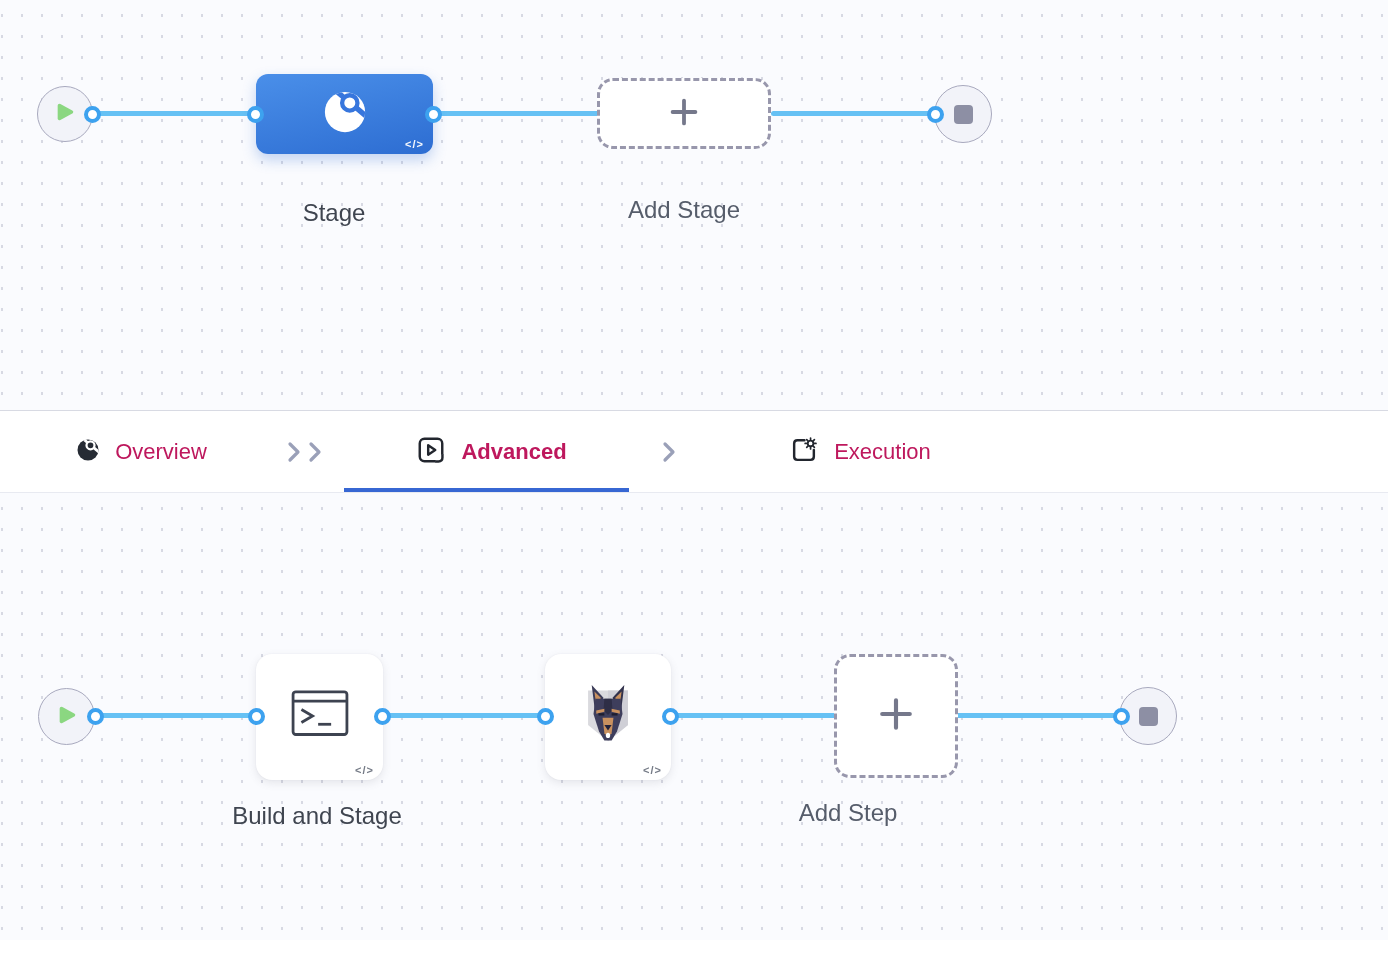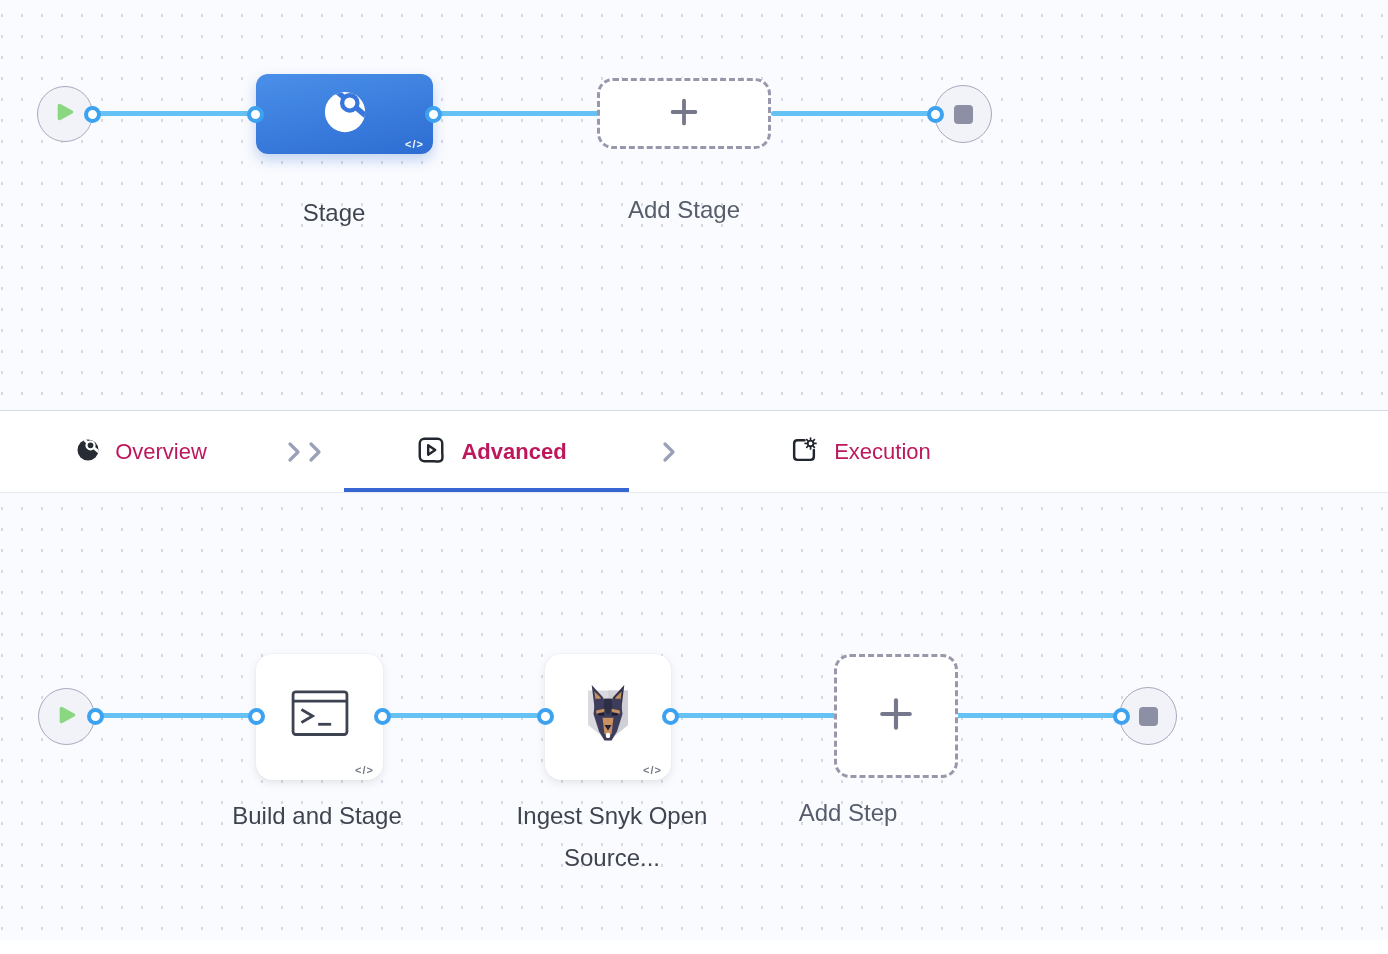--- a/index.html
+++ b/index.html
@@ -272,18 +272,17 @@
             <path d="M20 8 V32 M8 20 H32" stroke="#75788b" stroke-width="3.6" stroke-linecap="round"></path>
           </svg>
       </span>
     </div>
 
     <div class="round-node" style="left:1119px;top:194px;width:58px;height:58px;">
       <span class="stop-square"></span>
     </div>
 
     <div class="node-label" style="left:317px;top:309px;">Build and Stage</div>
-    <div class="node-label wrap" style="left:612px;top:302px;">Ingest Snyk Open Source...</div>
     <div class="node-label add" style="left:848px;top:306px;">Add Step</div>
   </div>
 
   <div class="footer-strip"></div>
 </div>
 
 </body></html>

